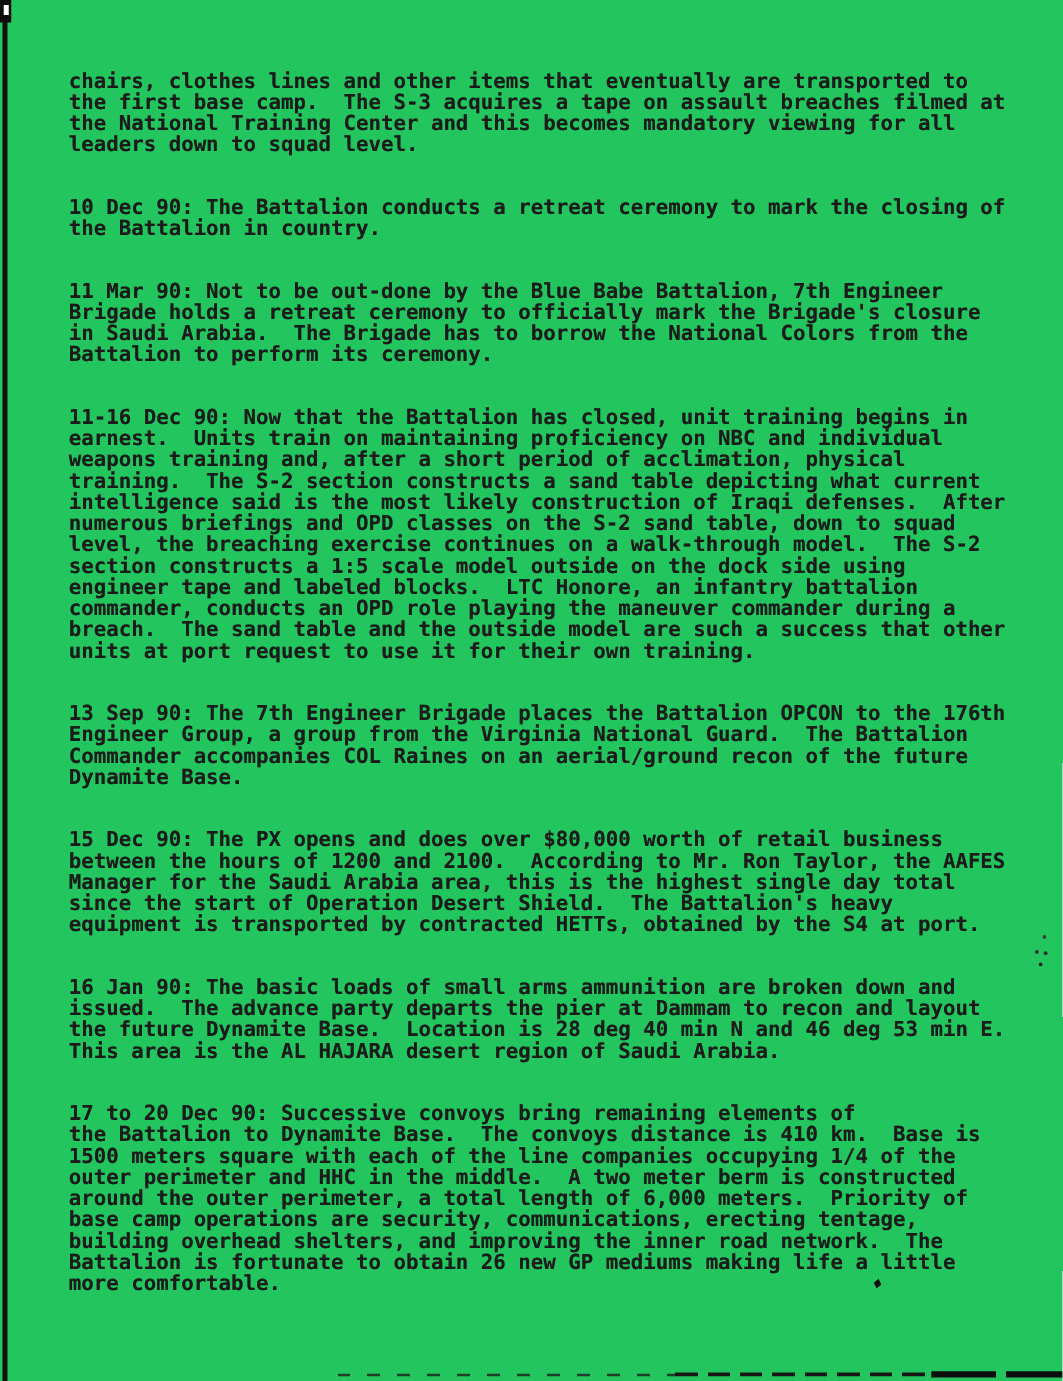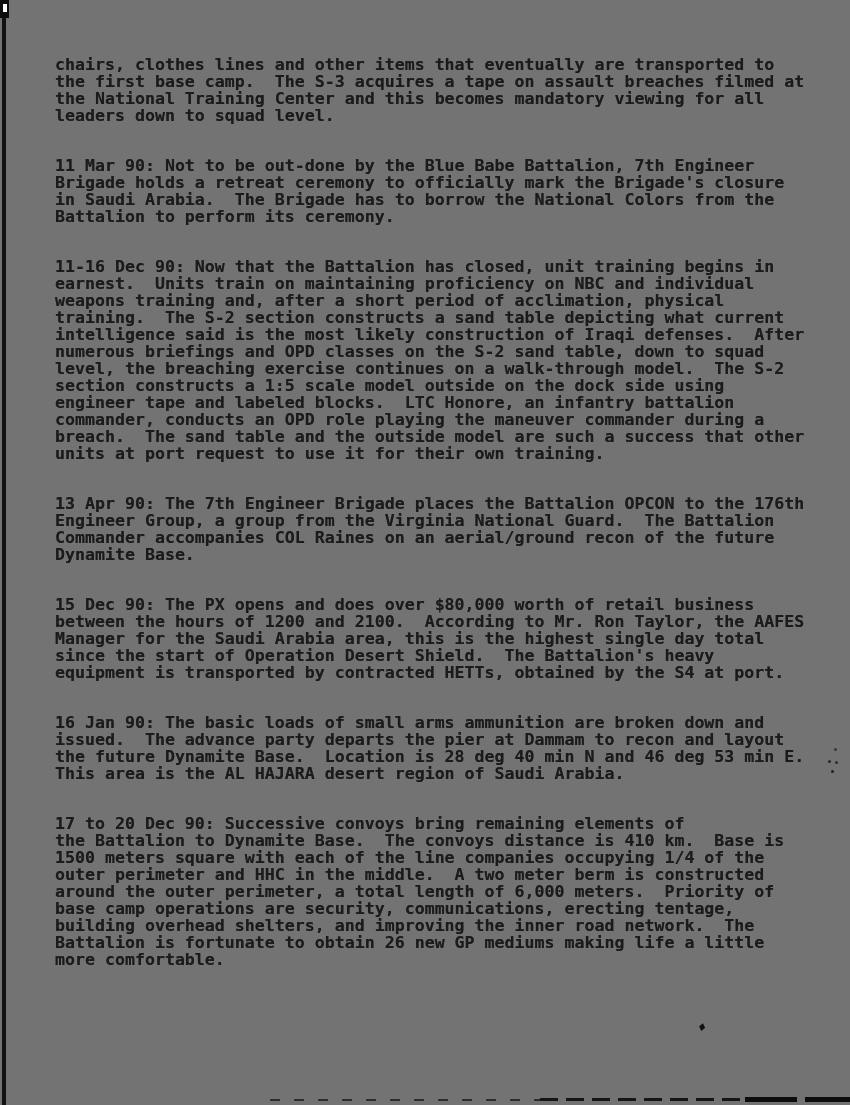--- a/index.html
+++ b/index.html
@@ -7,21 +7,21 @@
     padding: 0;
     width: 850px;
     height: 1105px;
     background: #fdfdfc;
     overflow: hidden;
   }
   .page {
     position: relative;
     width: 850px;
     height: 1105px;
-    background: #737373;
+    background: #22c55e;
   }
   
   .doc {
     position: absolute;
     left: 55px;
     top: 56px;
     width: 770px;
     font-family: "DejaVu Sans Mono", "Liberation Mono", monospace;
     font-size: 16.6px;
     font-weight: 700;
@@ -98,37 +98,39 @@
 </head>
 <body>
 
 <div class="page">
 
   <div class="doc">
     <div class="para">chairs, clothes lines and other items that eventually are transported to
 the first base camp.  The S-3 acquires a tape on assault breaches filmed at
 the National Training Center and this becomes mandatory viewing for all
 leaders down to squad level.</div>
+    <div class="para">10 Dec 90: The Battalion conducts a retreat ceremony to mark the closing of
+the Battalion in country.</div>
     <div class="para">11 Mar 90: Not to be out-done by the Blue Babe Battalion, 7th Engineer
 Brigade holds a retreat ceremony to officially mark the Brigade's closure
 in Saudi Arabia.  The Brigade has to borrow the National Colors from the
 Battalion to perform its ceremony.</div>
     <div class="para">11-16 Dec 90: Now that the Battalion has closed, unit training begins in
 earnest.  Units train on maintaining proficiency on NBC and individual
 weapons training and, after a short period of acclimation, physical
 training.  The S-2 section constructs a sand table depicting what current
 intelligence said is the most likely construction of Iraqi defenses.  After
 numerous briefings and OPD classes on the S-2 sand table, down to squad
 level, the breaching exercise continues on a walk-through model.  The S-2
 section constructs a 1:5 scale model outside on the dock side using
 engineer tape and labeled blocks.  LTC Honore, an infantry battalion
 commander, conducts an OPD role playing the maneuver commander during a
 breach.  The sand table and the outside model are such a success that other
 units at port request to use it for their own training.</div>
-    <div class="para">13 Apr 90: The 7th Engineer Brigade places the Battalion OPCON to the 176th
+    <div class="para">13 Sep 90: The 7th Engineer Brigade places the Battalion OPCON to the 176th
 Engineer Group, a group from the Virginia National Guard.  The Battalion
 Commander accompanies COL Raines on an aerial/ground recon of the future
 Dynamite Base.</div>
     <div class="para">15 Dec 90: The PX opens and does over $80,000 worth of retail business
 between the hours of 1200 and 2100.  According to Mr. Ron Taylor, the AAFES
 Manager for the Saudi Arabia area, this is the highest single day total
 since the start of Operation Desert Shield.  The Battalion's heavy
 equipment is transported by contracted HETTs, obtained by the S4 at port.</div>
     <div class="para">16 Jan 90: The basic loads of small arms ammunition are broken down and
 issued.  The advance party departs the pier at Dammam to recon and layout

